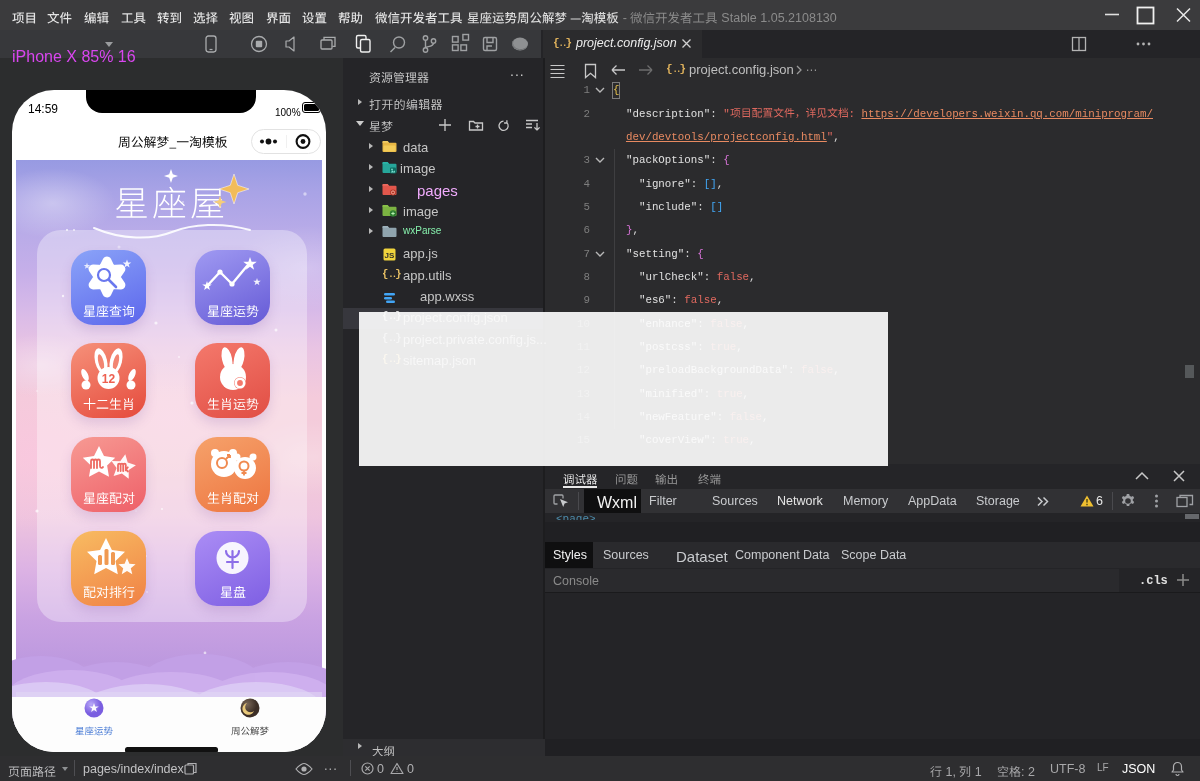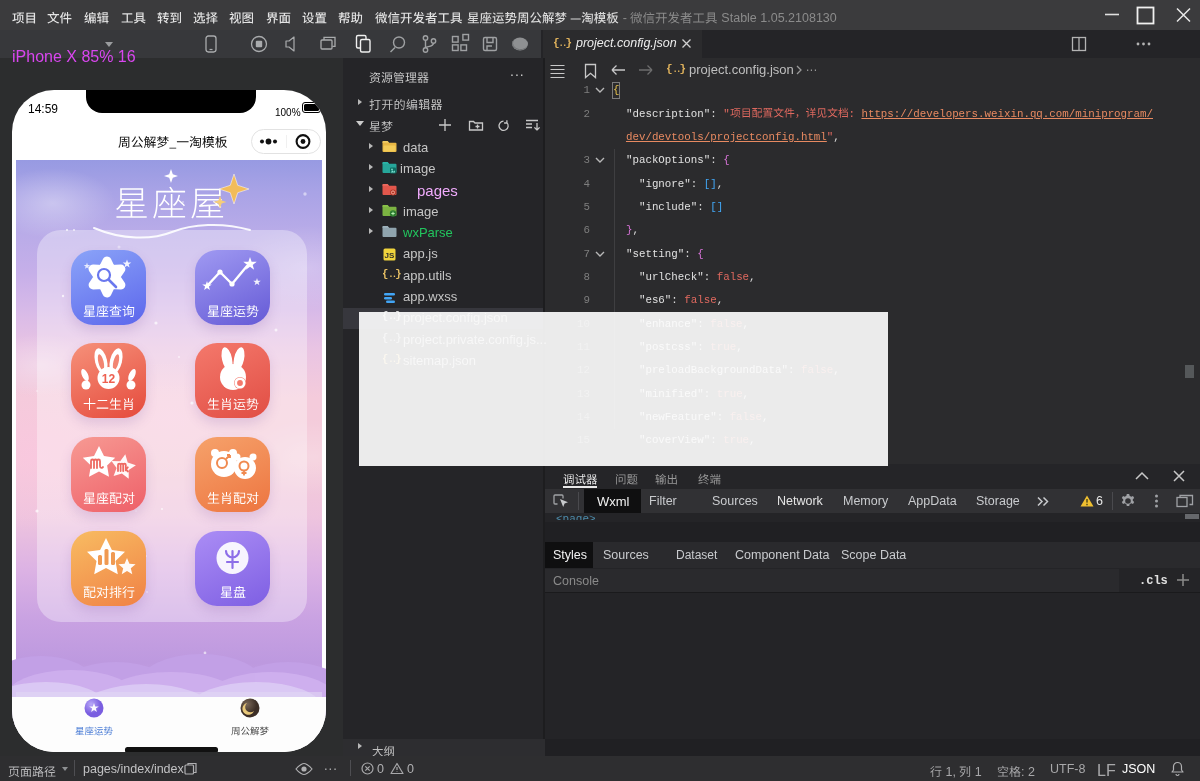--- a/index.html
+++ b/index.html
@@ -219,36 +219,36 @@
 <path d="M0.5 2 a1 1 0 0 1 1-1 h4 l1.6 1.8 h-6.6" fill="#8bc34a"></path>
     <circle cx="11" cy="9.5" r="3.2" fill="#2e7d32"></circle>
     <path d="M11 7.8 v3.4 M9.3 9.5 h3.4" stroke="#b8f0b0" stroke-width="1"></path>
   </svg>
 <div class="ab" style="left:403px;top:203.7px;font-size:13px;color:#c5c5c5">image</div>
 <div class="ab" style="left:369px;top:228px;width:0;height:0;border-top:3.5px solid transparent;border-bottom:3.5px solid transparent;border-left:4.5px solid #b8b8b8"></div>
 <svg class="ab" style="left:382px;top:225px" width="15" height="13" viewBox="0 0 15 13">
 <path d="M0.5 2 a1 1 0 0 1 1-1 h4 l1.6 1.8 h6.4 a1 1 0 0 1 1 1 V11 a1 1 0 0 1 -1 1 h-12 a1 1 0 0 1 -1-1 z" fill="#90a4ae"></path>
 <path d="M0.5 2 a1 1 0 0 1 1-1 h4 l1.6 1.8 h-6.6" fill="#9fb3bd"></path>
   </svg>
-<div class="ab" style="left:403px;top:225.0px;font-size:13px;color:#22c55e">wxParse</div>
+<div class="ab" style="left:403px;top:225.0px;font-size:10px;color:#86efac">wxParse</div>
 <svg class="ab" style="left:383px;top:248.3px" width="13" height="13" viewBox="0 0 13 13">
     <rect x="0.5" y="0.5" width="12" height="12" rx="1.5" fill="#f0d43c"></rect>
     <text x="6.5" y="10" font-size="8" font-family="Liberation Sans" font-weight="bold" fill="#33332a" text-anchor="middle">JS</text>
   </svg>
 <div class="ab" style="left:403px;top:246.3px;font-size:13px;color:#c5c5c5">app.js</div>
 <div class="ab mono" style="left:382px;top:267.6px;font-size:10.5px;font-weight:bold;color:#e8c064">{<span style="letter-spacing:-2px;font-size:9px">..</span>}</div>
 <div class="ab" style="left:403px;top:267.6px;font-size:13px;color:#c5c5c5">app.utils</div>
 <svg class="ab" style="left:383px;top:291.0px" width="13" height="13" viewBox="0 0 13 13">
     <g fill="#42a5f5">
       <rect x="1" y="2" width="11" height="2.6" rx="1.3"></rect>
       <rect x="1" y="6" width="8" height="2.6" rx="1.3"></rect>
       <rect x="3" y="9.4" width="9" height="2.6" rx="1.3"></rect>
     </g>
   </svg>
-<div class="ab" style="left:403px;top:289.0px;font-size:13px;color:#c5c5c5">app.wxss</div>
+<div class="ab" style="left:420px;top:289.0px;font-size:13px;color:#c5c5c5">app.wxss</div>
 <div class="ab" style="left:343px;top:307.6px;width:200px;height:21.3px;background:#37373d"></div>
 <div class="ab mono" style="left:382px;top:310.3px;font-size:10.5px;font-weight:bold;color:#d8d8d8">{<span style="letter-spacing:-2px;font-size:9px">..</span>}</div>
 <div class="ab" style="left:403px;top:310.3px;font-size:13px;color:#c5c5c5">project.config.json</div>
 <div class="ab mono" style="left:382px;top:331.6px;font-size:10.5px;font-weight:bold;color:#b0b0b0">{<span style="letter-spacing:-2px;font-size:9px">..</span>}</div>
 <div class="ab" style="left:403px;top:331.6px;font-size:13px;color:#c5c5c5">project.private.config.js...</div>
 <div class="ab mono" style="left:382px;top:353.0px;font-size:10.5px;font-weight:bold;color:#e8c064">{<span style="letter-spacing:-2px;font-size:9px">..</span>}</div>
 <div class="ab" style="left:403px;top:353.0px;font-size:13px;color:#c5c5c5">sitemap.json</div>
 <div class="ab" style="left:343px;top:739px;width:202px;height:17px;background:#2d2d30"></div>
 <div class="ab" style="left:358px;top:743px;width:0;height:0;border-top:3.5px solid transparent;border-bottom:3.5px solid transparent;border-left:4.5px solid #b8b8b8"></div>
 <div class="ab" style="left:372px;top:741px"><svg style="display:inline-block;vertical-align:-2.53px" width="23.0" height="14.0" viewBox="0 -11.5 23.0 14.0">
@@ -275,21 +275,21 @@
   </svg>
 <div class="ab" style="left:545px;top:489px;width:655px;height:24px;background:#313134"></div>
 <svg class="ab" style="left:551px;top:493px" width="30" height="16" viewBox="0 0 30 16">
 <g stroke="#a0a2a5" stroke-width="1.3" fill="none">
       <path d="M12 5.5 V3 a1 1 0 0 0 -1-1 H4 a1 1 0 0 0 -1 1 v7 a1 1 0 0 0 1 1 h2.5"></path>
     </g>
 <path d="M9 6 l8 3.2 -3.4 1.4 -1.4 3.4 z" fill="#c8cacc"></path>
   </svg>
 <div class="ab" style="left:578px;top:492px;width:1px;height:18px;background:#4a4a4e"></div>
 <div class="ab" style="left:584px;top:489px;width:57px;height:24px;background:#0f0f10"></div>
-<div class="ab" style="left:597px;top:494px;font-size:13px;color:#f2f2f2">Wxml</div>
+<div class="ab" style="left:597px;top:494px;font-size:16px;color:#f2f2f2">Wxml</div>
 <div class="ab" style="left:649px;top:494px;font-size:12.5px;color:#c9cbce">Filter</div>
 <div class="ab" style="left:712px;top:494px;font-size:12.5px;color:#c9cbce">Sources</div>
 <div class="ab" style="left:777px;top:494px;font-size:12.5px;color:#e5e5e5">Network</div>
 <div class="ab" style="left:843px;top:494px;font-size:12.5px;color:#c9cbce">Memory</div>
 <div class="ab" style="left:908px;top:494px;font-size:12.5px;color:#c9cbce">AppData</div>
 <div class="ab" style="left:976px;top:494px;font-size:12.5px;color:#c9cbce">Storage</div>
 <svg class="ab" style="left:1036px;top:496px" width="14" height="11" viewBox="0 0 14 11">
     <g stroke="#c9cbce" stroke-width="1.5" fill="none">
       <path d="M2 1.5 L6 5.5 L2 9.5 M7.5 1.5 L11.5 5.5 L7.5 9.5"></path>
     </g>
@@ -319,21 +319,21 @@
   </svg>
 <div class="ab" style="left:556px;top:513px;width:629px;height:7px;overflow:hidden">
     <div class="mono" style="font-size:11px;color:#4d8cab">&lt;page&gt;</div>
   </div>
 <div class="ab" style="left:1185px;top:514px;width:14px;height:5px;background:#66686c"></div>
 <div class="ab" style="left:545px;top:522px;width:655px;height:20px;background:#202023"></div>
 <div class="ab" style="left:545px;top:542px;width:655px;height:26px;background:#2a2a2d"></div>
 <div class="ab" style="left:545px;top:542px;width:48px;height:26px;background:#0f0f10"></div>
 <div class="ab" style="left:553px;top:548px;font-size:12.5px;color:#f2f2f2">Styles</div>
 <div class="ab" style="left:603px;top:548px;font-size:12.5px;color:#c9cbce">Sources</div>
-<div class="ab" style="left:676px;top:548px;font-size:12px;color:#c9cbce">Dataset</div>
+<div class="ab" style="left:676px;top:548px;font-size:15px;color:#c9cbce">Dataset</div>
 <div class="ab" style="left:735px;top:548px;font-size:12.5px;color:#c9cbce">Component Data</div>
 <div class="ab" style="left:841px;top:548px;font-size:12.5px;color:#c9cbce">Scope Data</div>
 <div class="ab" style="left:545px;top:568px;width:655px;height:25px;background:#242427;border-bottom:1px solid #1a1a1c"></div>
 <div class="ab" style="left:545px;top:569px;width:574px;height:23px;background:#2a2a2d"></div>
 <div class="ab" style="left:553px;top:574px;font-size:12.5px;color:#8a8a8a">Console</div>
 <div class="ab mono" style="left:1139px;top:574px;font-size:12px;color:#e0e0e0;font-weight:bold">.cls</div>
 <svg class="ab" style="left:1176px;top:573px" width="14" height="14" viewBox="0 0 14 14">
     <path d="M7 1 v12 M1 7 h12" stroke="#8a8a8a" stroke-width="1.5"></path>
   </svg>
 <div class="ab" style="left:545px;top:739px;width:655px;height:17px;background:#202023"></div>
@@ -368,21 +368,21 @@
 <div class="ab" style="left:407px;top:762px;font-size:12.5px;color:#b0b0b2">0</div>
 <div class="ab" style="left:930px;top:762px"><svg style="display:inline-block;vertical-align:-2.64px" width="12.0" height="14.6" viewBox="0 -12.0 12.0 14.6">
       <path fill="#a8a8aa" d="M5.2 -9.4V-8.5H11.1V-9.4ZM3.2 -10.1C2.6 -9.2 1.4 -8.1 0.4 -7.5C0.6 -7.3 0.8 -6.9 0.9 -6.7C2 -7.5 3.3 -8.7 4.1 -9.7ZM4.7 -6V-5.2H8.7V-0.2C8.7 -0 8.7 0 8.4 0.1C8.2 0.1 7.4 0.1 6.5 0C6.7 0.3 6.8 0.7 6.8 0.9C8 0.9 8.7 0.9 9.1 0.8C9.5 0.6 9.6 0.4 9.6 -0.2V-5.2H11.5V-6ZM3.7 -7.5C2.9 -6.1 1.5 -4.8 0.3 -3.9C0.5 -3.7 0.8 -3.3 0.9 -3.1C1.4 -3.5 1.8 -3.9 2.3 -4.4V1H3.2V-5.4C3.7 -6 4.2 -6.6 4.5 -7.2Z"></path>
     </svg><span style="font-size:12.5px;color:#a8a8aa"> 1, </span><svg style="display:inline-block;vertical-align:-2.64px" width="12.0" height="14.6" viewBox="0 -12.0 12.0 14.6">
       <path fill="#a8a8aa" d="M7.7 -8.7V-2H8.6V-8.7ZM10.2 -10V-0.2C10.2 -0 10.1 0 9.9 0C9.7 0.1 9.1 0.1 8.4 0C8.6 0.3 8.7 0.7 8.7 0.9C9.7 0.9 10.2 0.9 10.6 0.8C10.9 0.6 11.1 0.3 11.1 -0.2V-10ZM2.2 -3.6C2.8 -3.2 3.5 -2.6 4 -2.2C3.2 -1 2.1 -0.2 0.9 0.3C1.1 0.4 1.4 0.8 1.5 1C4 -0.1 5.9 -2.5 6.5 -6.6L5.9 -6.8L5.8 -6.8H3.1C3.3 -7.3 3.4 -7.9 3.6 -8.6H6.9V-9.4H0.7V-8.6H2.7C2.3 -6.7 1.6 -5 0.6 -3.9C0.8 -3.8 1.2 -3.5 1.3 -3.3C1.9 -4 2.4 -4.9 2.8 -5.9H5.5C5.3 -4.8 4.9 -3.8 4.5 -3C4 -3.4 3.3 -3.9 2.7 -4.3Z"></path>
     </svg><span style="font-size:12.5px;color:#a8a8aa"> 1</span></div>
 <div class="ab" style="left:997px;top:762px"><svg style="display:inline-block;vertical-align:-2.64px" width="24.0" height="14.6" viewBox="0 -12.0 24.0 14.6">
       <path fill="#a8a8aa" d="M6.8 -6.4C8 -5.8 9.6 -4.9 10.4 -4.3L11 -5C10.2 -5.5 8.5 -6.4 7.3 -7ZM4.6 -7.1C3.7 -6.3 2.4 -5.5 1 -5L1.5 -4.2C3 -4.8 4.3 -5.7 5.2 -6.5ZM0.9 -0.3V0.6H11.1V-0.3H6.5V-3.3H9.9V-4.1H2.2V-3.3H5.5V-0.3ZM5.1 -9.9C5.3 -9.5 5.5 -9 5.7 -8.6H0.9V-5.9H1.8V-7.8H10.2V-6.2H11.1V-8.6H6.8C6.6 -9.1 6.3 -9.7 6 -10.2Z M18.9 -8H21.5C21.2 -7.2 20.7 -6.6 20.1 -6C19.5 -6.5 19.1 -7.2 18.8 -7.8ZM14.4 -10.1V-7.5H12.6V-6.7H14.3C13.9 -5 13.1 -3.1 12.3 -2.1C12.5 -1.9 12.7 -1.5 12.8 -1.3C13.4 -2.1 14 -3.4 14.4 -4.8V0.9H15.3V-5.1C15.6 -4.6 16.1 -3.9 16.3 -3.6L16.8 -4.3C16.6 -4.6 15.6 -5.8 15.3 -6.1V-6.7H16.6L16.4 -6.4C16.6 -6.3 16.9 -6 17.1 -5.8C17.5 -6.2 17.9 -6.6 18.3 -7.1C18.6 -6.5 19 -5.9 19.5 -5.4C18.5 -4.5 17.3 -3.9 16.1 -3.5C16.3 -3.3 16.5 -3 16.6 -2.8C16.9 -2.9 17.2 -3 17.5 -3.1V1H18.4V0.4H21.7V0.9H22.6V-3.2L23.2 -3C23.3 -3.3 23.5 -3.6 23.7 -3.8C22.5 -4.1 21.5 -4.7 20.7 -5.4C21.6 -6.3 22.2 -7.3 22.7 -8.6L22.1 -8.8L21.9 -8.8H19.3C19.5 -9.1 19.7 -9.5 19.8 -9.9L19 -10.1C18.5 -8.9 17.7 -7.7 16.8 -6.8V-7.5H15.3V-10.1ZM18.4 -0.3V-2.7H21.7V-0.3ZM18.1 -3.4C18.8 -3.8 19.5 -4.3 20.1 -4.8C20.7 -4.3 21.4 -3.8 22.2 -3.4Z"></path>
     </svg><span style="font-size:12.5px;color:#a8a8aa">: 2</span></div>
 <div class="ab" style="left:1050px;top:762px;font-size:12.5px;color:#a8a8aa">UTF-8</div>
-<div class="ab" style="left:1097px;top:762px;font-size:16px;color:#a8a8aa">LF</div>
+<div class="ab" style="left:1097px;top:762px;font-size:10px;color:#a8a8aa">LF</div>
 <div class="ab" style="left:1122px;top:762px;font-size:12.5px;color:#ffffff">JSON</div>
 <svg class="ab" style="left:1170px;top:761px" width="15" height="15" viewBox="0 0 15 15">
     <path d="M7.5 1.5 a4 4 0 0 1 4 4 v3.5 l1.5 2 H2 l1.5-2 V5.5 a4 4 0 0 1 4-4 z" fill="none" stroke="#b0b0b2" stroke-width="1.2" stroke-linejoin="round"></path>
     <path d="M6 13 a1.5 1.5 0 0 0 3 0" fill="none" stroke="#b0b0b2" stroke-width="1.2"></path>
   </svg>
 <div class="ab" style="left:12px;top:90px;width:314px;height:662px;background:#fff;border-radius:42px;overflow:hidden">
     <div class="ab" style="left:74px;top:0px;width:170px;height:23px;background:#000;border-radius:0 0 16px 16px"></div>
     <div class="ab" style="left:4px;top:70px;width:306px;height:540px;background:
 linear-gradient(180deg,#979ae2 0%,#a9a3e6 6%,#b8abe8 13%,#c6afe9 21%,#d8bae8 28%,#e9c4e3 35%,#f4cbdb 44%,#f4cbd9 56%,#eec4de 66%,#dcb2e4 76%,#c9a2e2 85%,#bd99df 93%,#c49fe2 100%)"></div>
     <div class="ab" style="left:4px;top:70px;width:306px;height:540px;background:radial-gradient(90px 50px at 12% 8%,rgba(255,255,255,0.35),rgba(255,255,255,0) 70%),radial-gradient(110px 60px at 95% 20%,rgba(255,255,255,0.25),rgba(255,255,255,0) 70%),radial-gradient(80px 45px at 8% 38%,rgba(255,255,255,0.3),rgba(255,255,255,0) 70%),radial-gradient(100px 55px at 97% 55%,rgba(255,255,255,0.22),rgba(255,255,255,0) 70%),radial-gradient(150px 100px at 6% 55%,rgba(252,198,226,0.6),rgba(252,198,226,0) 75%),radial-gradient(120px 80px at 50% 48%,rgba(250,205,228,0.45),rgba(250,205,228,0) 75%)"></div>

